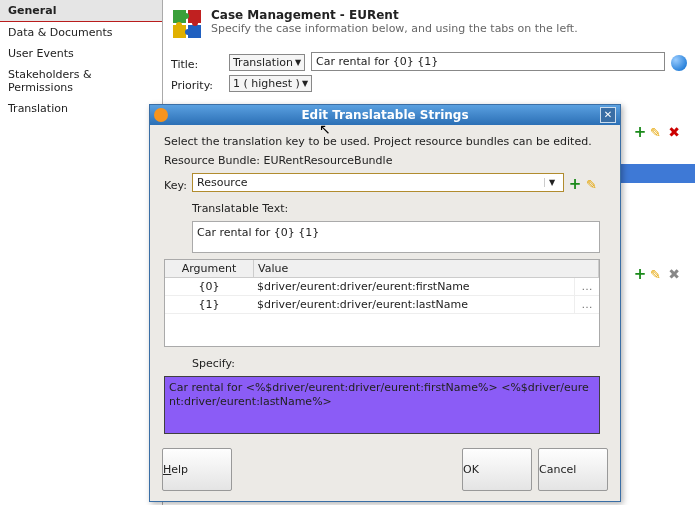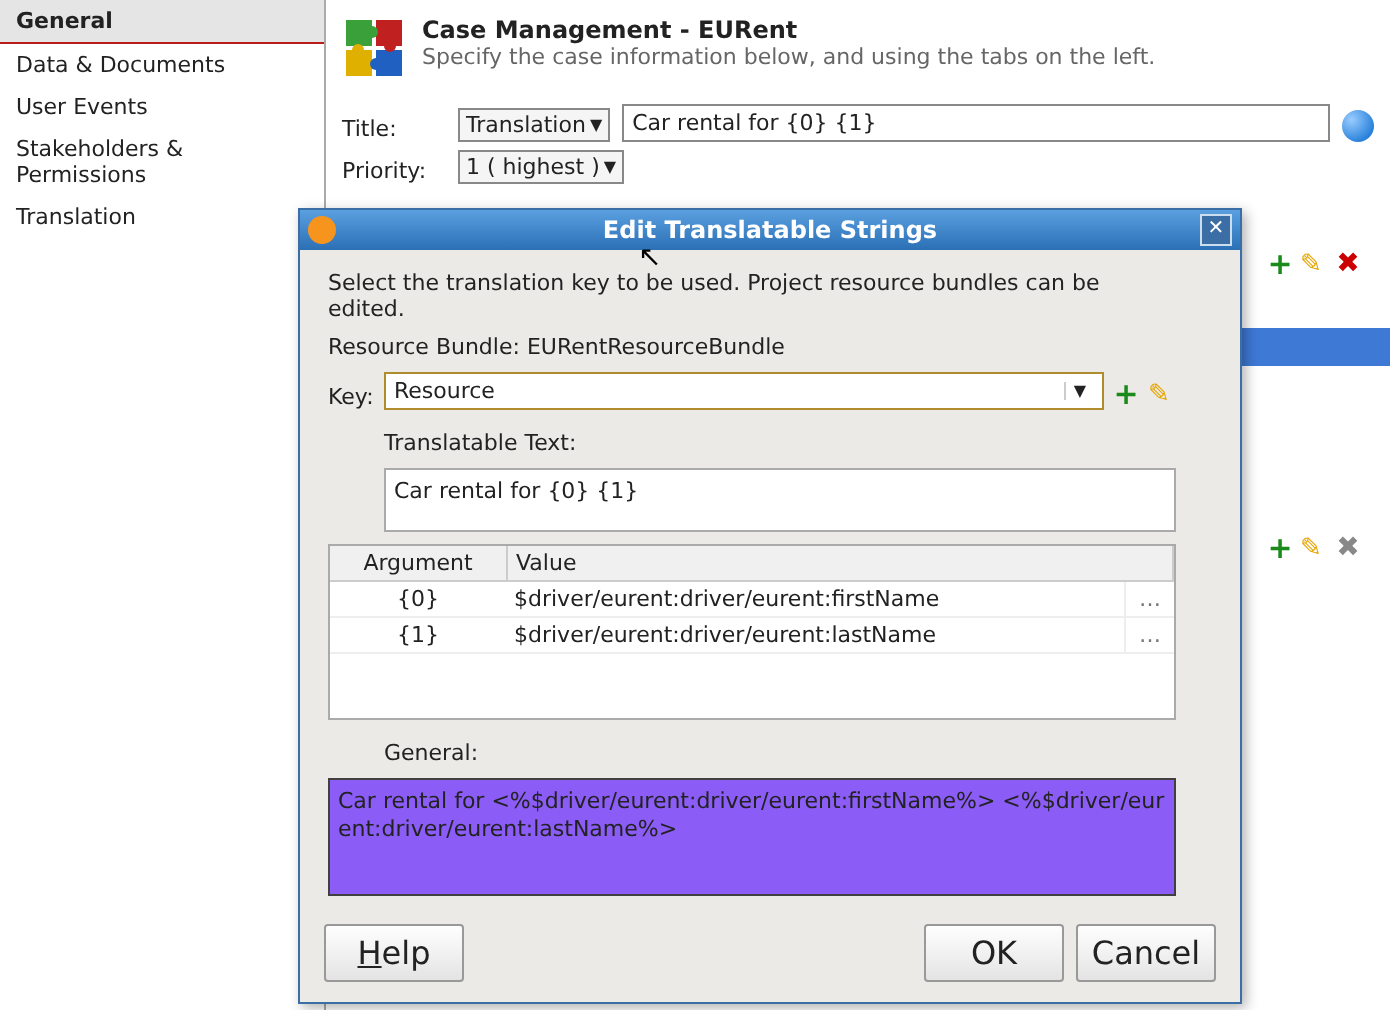--- a/index.html
+++ b/index.html
@@ -21,39 +21,39 @@
 .actbar{position:absolute;right:14px;display:flex;gap:3px}
 .plus{width:14px;height:14px;color:#1a8a1a;font-weight:bold;font-size:15px;line-height:12px;text-align:center}
 .pencil{width:14px;height:14px;color:#e5a400;font-size:13px;line-height:13px}
 .redx{width:14px;height:14px;color:#c00;font-weight:bold;font-size:14px;line-height:12px;text-align:center}
 .greyx{width:14px;height:14px;color:#888;font-weight:bold;font-size:14px;line-height:12px;text-align:center}
 
 .dlg{position:absolute;left:149px;top:104px;width:470px;height:396px;background:#eceae6;border:1px solid #3a6ea5;box-shadow:2px 2px 6px rgba(0,0,0,.3);display:flex;flex-direction:column}
 .dlg-title{height:20px;background:linear-gradient(#5aa0e0,#2b6fb5);color:#fff;display:flex;align-items:center;justify-content:center;font-weight:bold;position:relative;font-size:12px}
 .dlg-title .ico{position:absolute;left:4px;width:14px;height:14px;border-radius:50%;background:#f7941d}
 .dlg-title .close{position:absolute;right:4px;width:14px;height:14px;background:#3a6ea5;color:#fff;text-align:center;line-height:13px;border:1px solid #cde;font-size:10px}
-.dlg-body{flex:1;padding:10px 32px 6px 14px;display:flex;flex-direction:column;gap:6px;overflow:hidden}
+.dlg-body{flex:1;padding:10px 20px 6px 14px;display:flex;flex-direction:column;gap:6px;overflow:hidden}
 .info{font-size:11px}
 .keyrow{display:flex;align-items:flex-end;gap:4px}
 .keyrow .combo{flex:1;border:1px solid #b18c2e;background:#fff;padding:2px 4px;display:flex;justify-content:space-between;align-items:center}
 .keyrow .combo .chev{width:14px;text-align:center;border-left:1px solid #ccc;font-size:8px}
 .sublabel{margin-left:28px;margin-top:4px}
 .txtbox{margin-left:28px;border:1px solid #aaa;background:#fff;padding:4px;height:24px}
 .argtable{border:1px solid #aaa;background:#fff;height:96px;display:flex;flex-direction:column;overflow:hidden}
 .argtable .head{display:flex;background:#f0f0f0;border-bottom:1px solid #ccc}
 .argtable .head div{padding:2px 4px;border-right:1px solid #ccc;font-size:11px}
 .argtable .r{display:flex;border-bottom:1px solid #eee}
 .argtable .r div{padding:2px 4px;font-size:11px}
 .col-a{width:80px;text-align:center}
 .col-v{flex:1}
 .col-e{width:16px;text-align:center;color:#777;font-size:9px;border-left:1px solid #eee}
 .preview{margin-left:28px;margin-top:4px}
 .prevbox{border:1px solid #404040;background:#8b5cf6;padding:4px;height:54px;font-size:11px;line-height:14px;word-break:break-all}
 .dlg-btns{display:flex;justify-content:space-between;padding:8px 12px 10px 12px}
-.btn{border:1px solid #999;background:linear-gradient(#fefefe,#e4e4e4);padding:4px 0;width:68px;text-align:center;font-size:16px;border-radius:2px}
+.btn{border:1px solid #999;background:linear-gradient(#fefefe,#e4e4e4);padding:14px 0;width:68px;text-align:left;font-size:11px;border-radius:2px}
 .btn u{text-decoration:underline}
 .cursor{position:absolute;left:319px;top:121px;font-size:14px;color:#000;pointer-events:none}
 .bluestripe{position:absolute;left:602px;right:0;top:164px;height:19px;background:#3e79d6}
 </style>
 </head>
 <body>
 
 <div class="app">
   <div class="sidebar">
     <div class="item active">General</div>
@@ -147,21 +147,21 @@
           <div class="col-v">$driver/eurent:driver/eurent:firstName</div>
           <div class="col-e">…</div>
         </div>
         <div class="r">
           <div class="col-a">{1}</div>
           <div class="col-v">$driver/eurent:driver/eurent:lastName</div>
           <div class="col-e">…</div>
         </div>
       </div>
 
-      <div class="preview">General:</div>
+      <div class="preview">Specify:</div>
       <div class="prevbox">Car rental for &lt;%$driver/eurent:driver/eurent:firstName%&gt; &lt;%$driver/eurent:driver/eurent:lastName%&gt;</div>
     </div>
     <div class="dlg-btns">
       <span class="btn"><u>H</u>elp</span>
       <span style="display:flex;gap:6px">
         <span class="btn">OK</span>
         <span class="btn">Cancel</span>
       </span>
     </div>
   </div>

